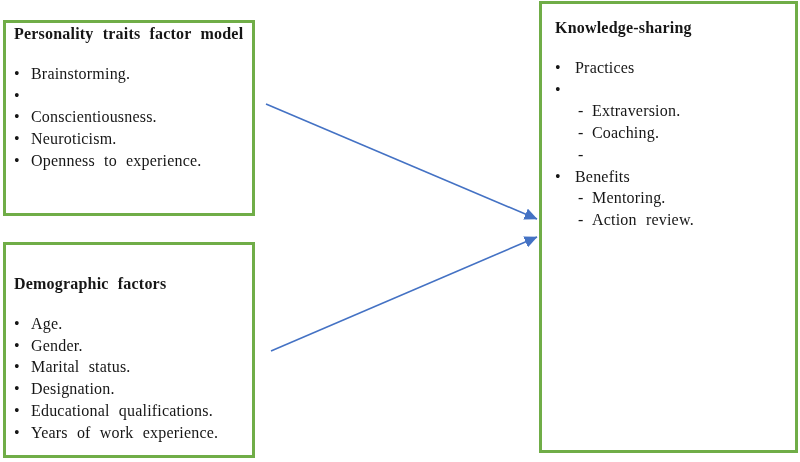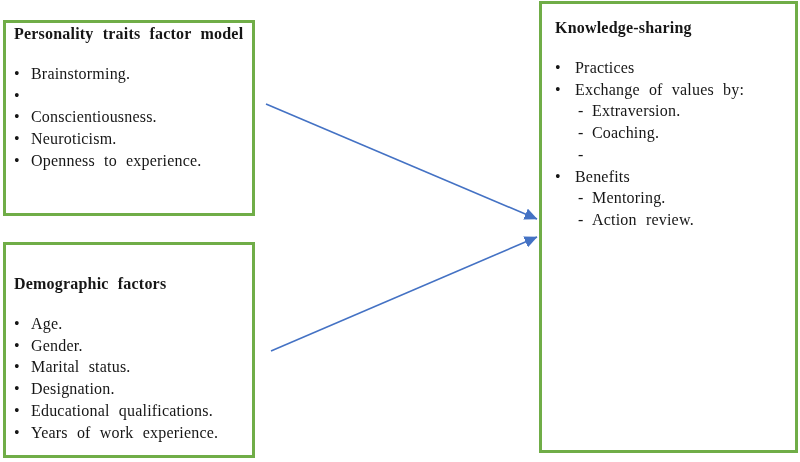--- a/index.html
+++ b/index.html
@@ -137,21 +137,20 @@
 
   <section class="box right-box" style="left:539px; top:1px; width:259px; height:452px; padding-top:13px;">
     <h3 class="box-title">Knowledge-sharing</h3>
     <ul class="items">
       <li class="item">
         <span class="marker">•</span>
         <span>Practices</span>
       </li>
       <li class="item">
         <span class="marker">•</span>
-        <span>Exchange of values by:</span>
       </li>
       <li class="item sub">
         <span class="marker">-</span>
         <span>Extraversion.</span>
       </li>
       <li class="item sub">
         <span class="marker">-</span>
         <span>Coaching.</span>
       </li>
       <li class="item sub">

